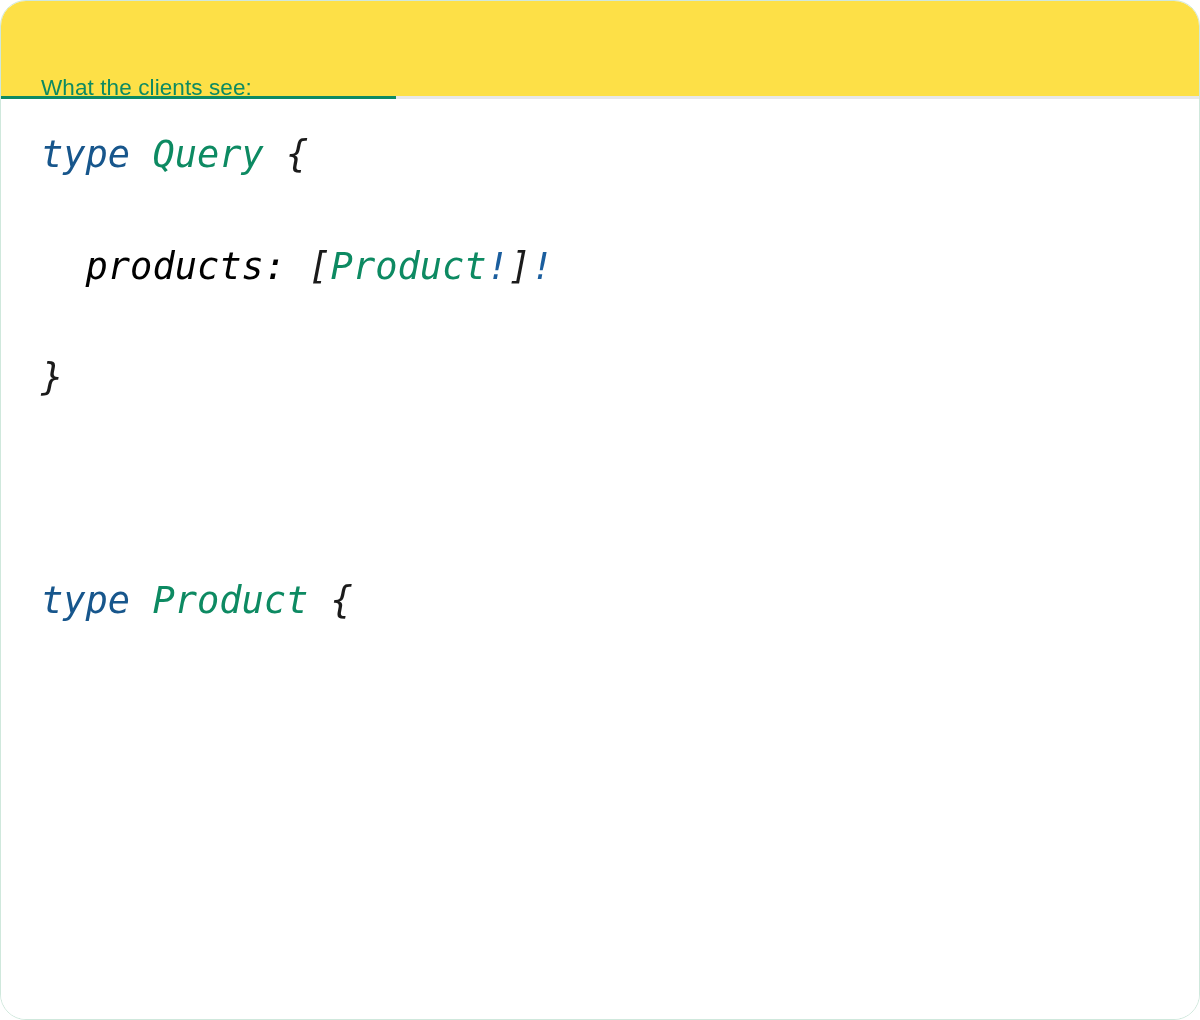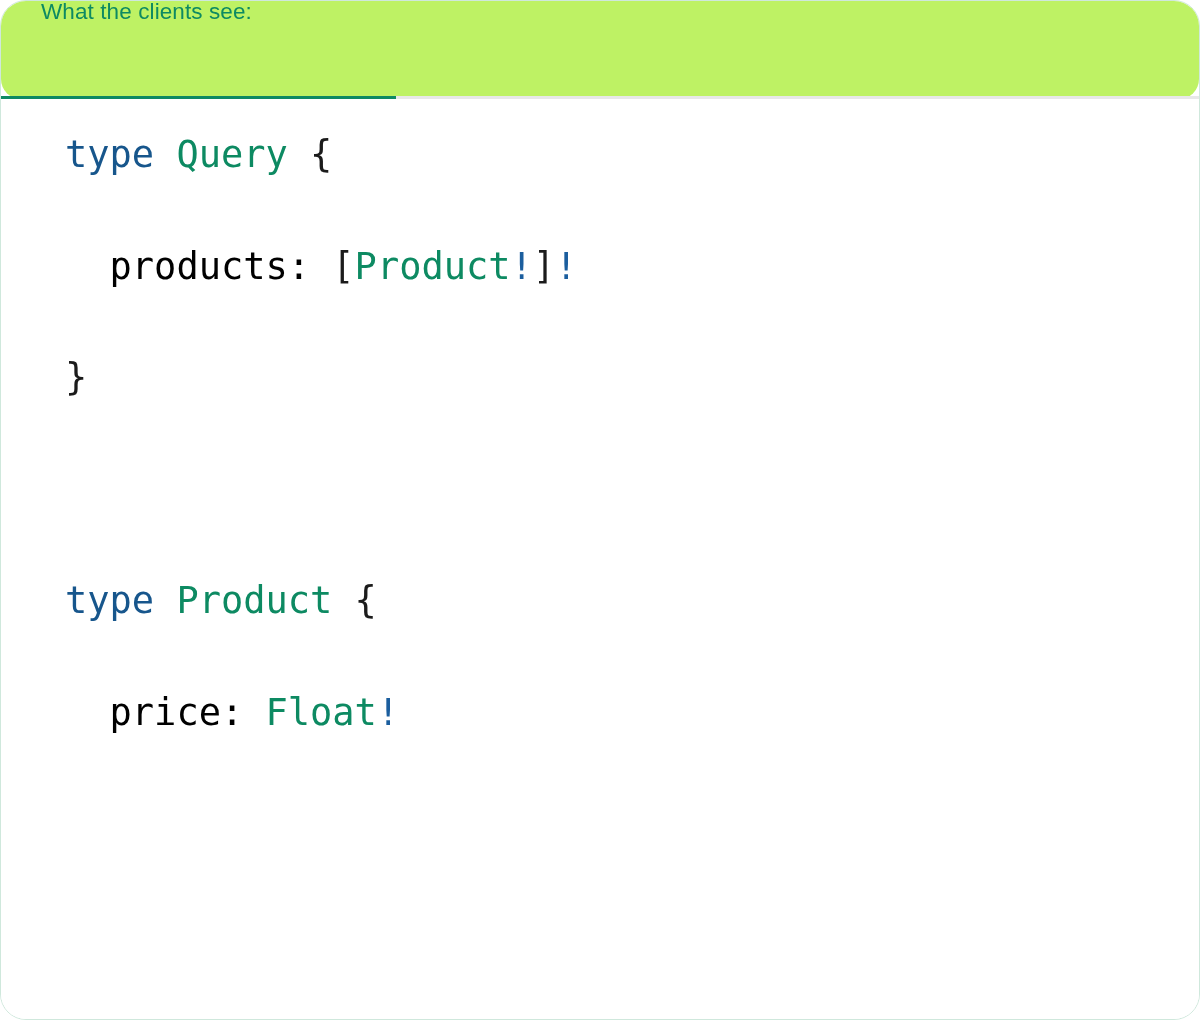--- a/index.html
+++ b/index.html
@@ -23,25 +23,24 @@
     border: 1px solid #cfe8dc;
     border-radius: 26px;
     overflow: hidden;
   }
 
   
   .card-header {
     position: relative;
     box-sizing: border-box;
     height: 98px;
-    background: #bef264;
+    background: #fde047;
     display: flex;
-    align-items: flex-start;
+    align-items: flex-end;
     padding: 0 40px;
-    border-radius: 20px;
   }
   .tab-title {
     font-family: "Liberation Sans", sans-serif;
     font-size: 22.5px;
     font-weight: 400;
     letter-spacing: 0.1px;
     color: #0d8a62;
     line-height: 1;
     white-space: nowrap;
   }
@@ -58,23 +57,24 @@
     left: 0;
     bottom: 0;
     width: 395px;
     height: 3px;
     background: #0d8a62;
   }
 
   
   .code-body {
     box-sizing: border-box;
-    padding: 28px 0 0 64px;
+    padding: 28px 0 0 40px;
     background: #ffffff;
     height: 922px;
+    font-style: italic;
   }
   pre.code {
     margin: 0;
     font-family: "DejaVu Sans Mono", monospace;
     font-size: 37px;
     line-height: 55.8px;
     color: #1b1b1b;
     white-space: pre;
     font-weight: 400;
     letter-spacing: 0;
@@ -96,21 +96,20 @@
     <div class="header-rule"></div>
     <div class="header-rule-active"></div>
   </div>
 
   <div class="code-body">
     <pre class="code" id="code-block"><span class="line"><span class="tok-kw">type</span><span class="tok-punct"> </span><span class="tok-type">Query</span><span class="tok-punct"> </span><span class="tok-punct">{</span></span>
 <span class="line"><span class="tok-punct">  </span><span class="tok-field">products:</span><span class="tok-punct"> </span><span class="tok-punct">[</span><span class="tok-type">Product</span><span class="tok-bang">!</span><span class="tok-punct">]</span><span class="tok-bang">!</span></span>
 <span class="line"><span class="tok-punct">}</span></span>
 <span class="line">&nbsp;</span>
 <span class="line"><span class="tok-kw">type</span><span class="tok-punct"> </span><span class="tok-type">Product</span><span class="tok-punct"> </span><span class="tok-punct">{</span></span>
-<span class="line"><span class="tok-punct">  </span><span class="tok-field">price:</span><span class="tok-punct"> </span><span class="tok-type">Float</span><span class="tok-bang">!</span></span>
 <span class="line"></span>
 
 
 
 
 
 </pre>
   </div>
 
 </div>

